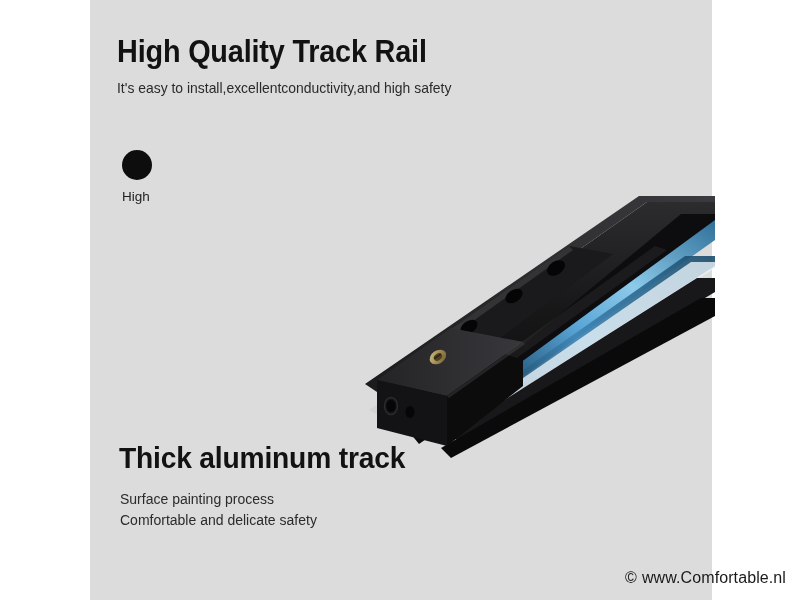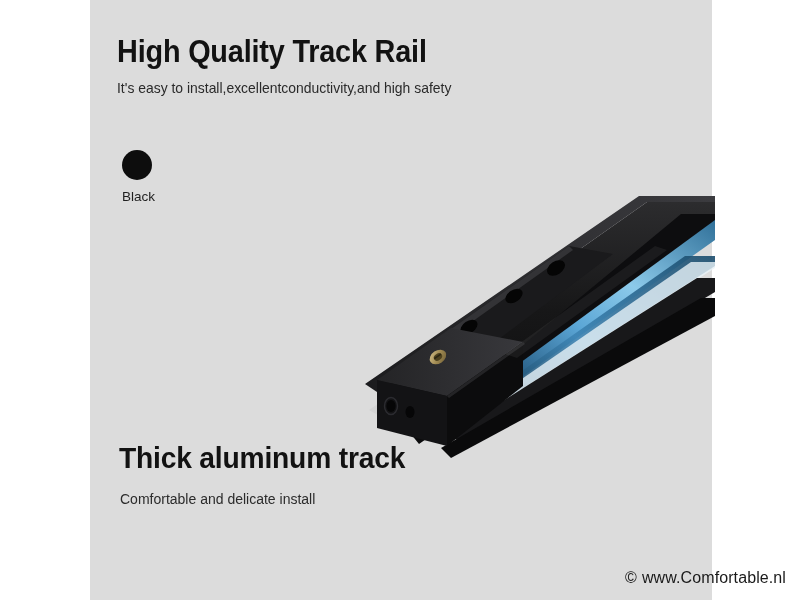--- a/index.html
+++ b/index.html
@@ -229,26 +229,27 @@
         <path d="M150,158 L300,50 L312,54 L162,162 Z" fill="#ffffff" opacity="0.06"></path>
       </g>
     </svg>
   </div>
 
   <div class="headline">High Quality Track Rail</div>
   <div class="subhead">It's easy to install,excellentconductivity,and high safety</div>
 
   <div class="swatch-wrap">
     <div class="swatch-dot"></div>
-    <div class="swatch-label">Black</div>
+    <div class="swatch-label">High</div>
   </div>
 
   <div class="headline2">Thick aluminum track</div>
   <div class="bullets">
-    <div>Comfortable and delicate install</div>
+    <div>Surface painting process</div>
+    <div>Comfortable and delicate safety</div>
   </div>
 
   <div class="watermark">
     <span>©</span>
     <span>www.Comfortable.nl</span>
   </div>
 
 </div>
 
 </body></html>

